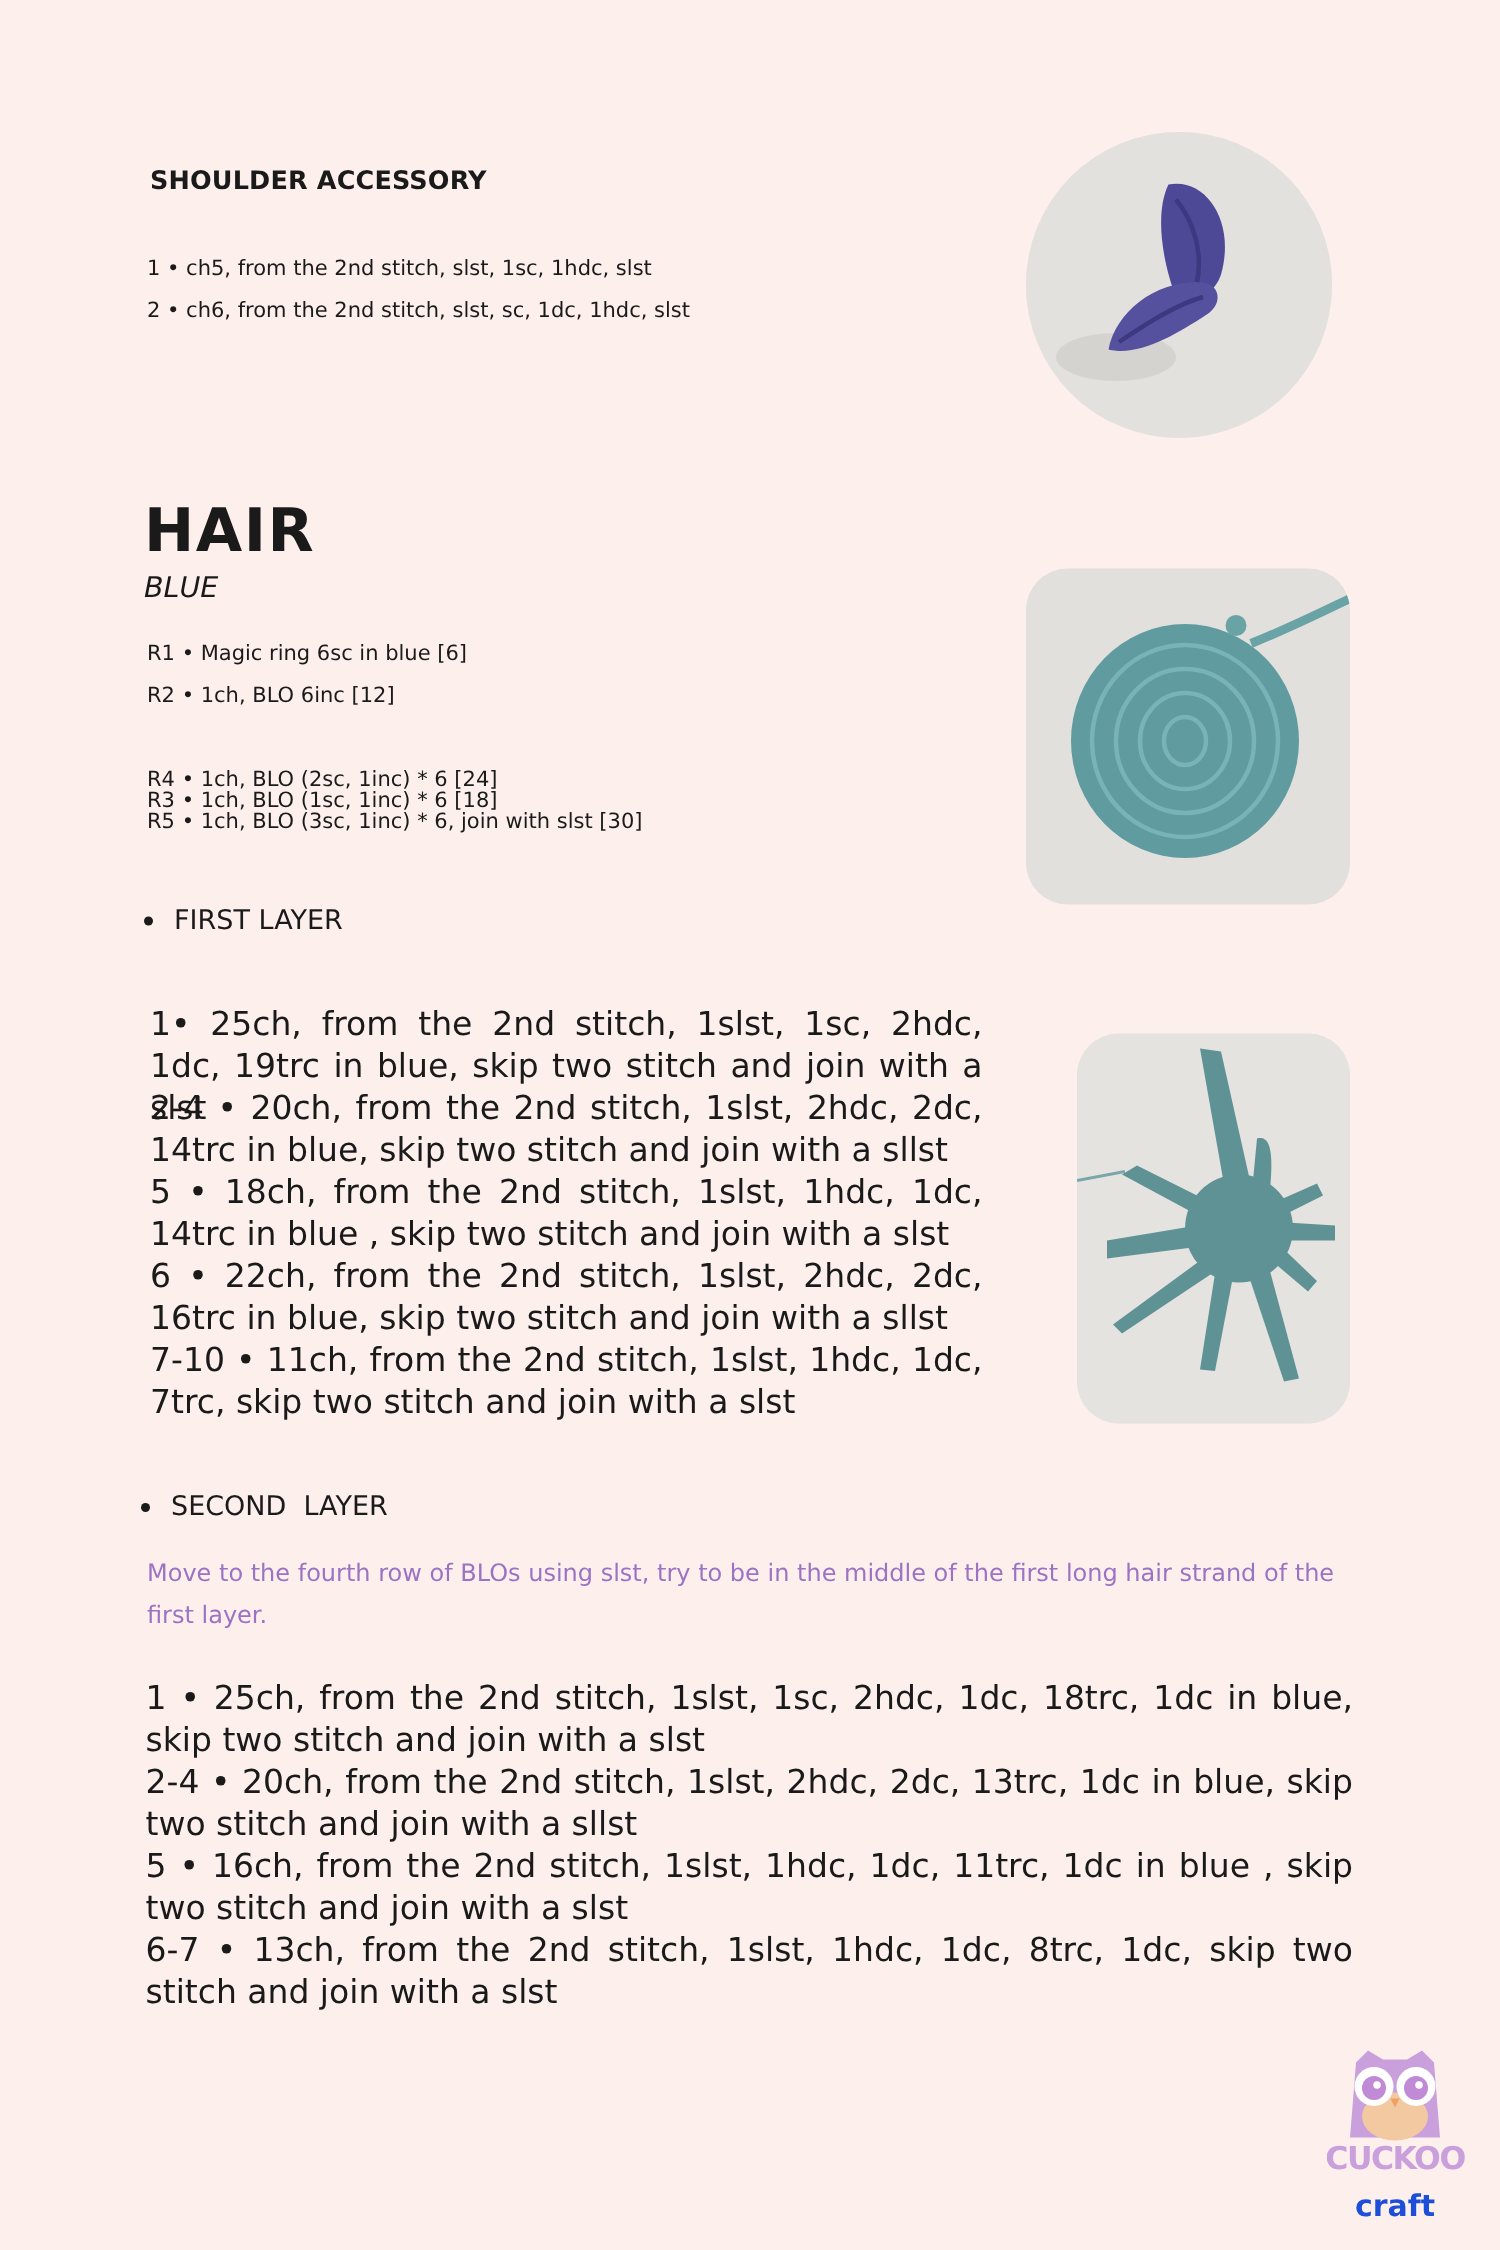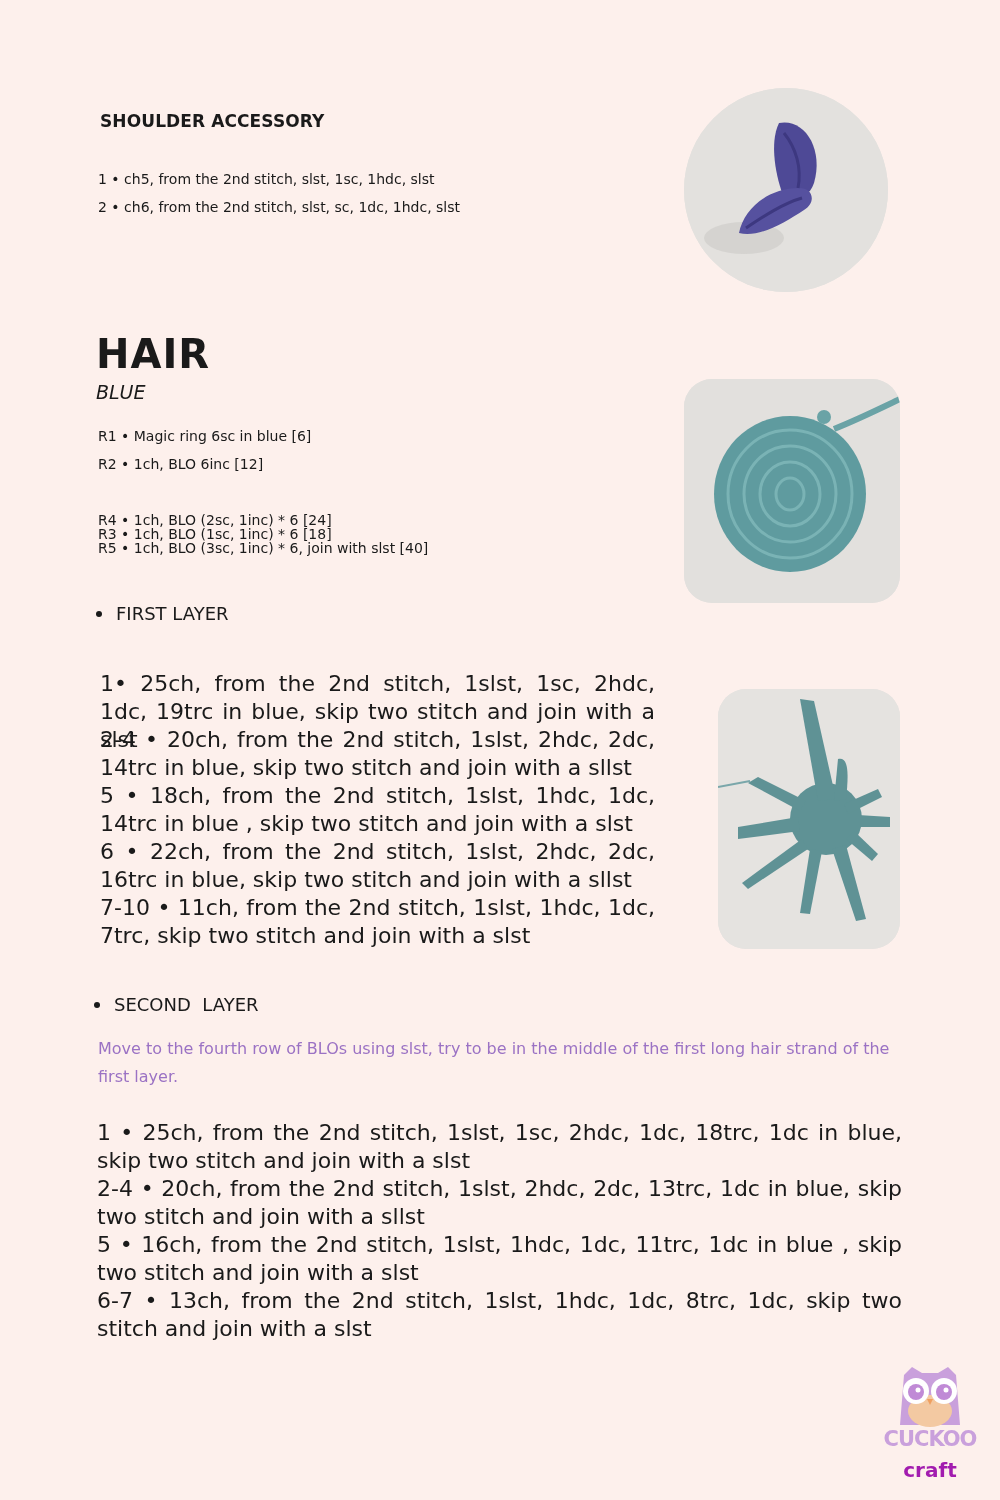--- a/index.html
+++ b/index.html
@@ -39,21 +39,21 @@
     <path d="M62 140 C80 128 100 115 118 110" stroke="#3d3880" stroke-width="3" fill="none"></path>
   </svg>
 </div>
 
 <div class="abs hair-title" style="left:96px; top:331px;">HAIR</div>
 <div class="abs hair-sub" style="left:96px; top:381px;">BLUE</div>
 <div class="abs line" style="left:98px; top:422px;">R1 • Magic ring 6sc in blue [6]</div>
 <div class="abs line" style="left:98px; top:450px;">R2 • 1ch, BLO 6inc [12]</div>
 <div class="abs line" style="left:98px; top:478px;margin-top:42px;">R3 • 1ch, BLO (1sc, 1inc) * 6 [18]</div>
 <div class="abs line" style="left:98px; top:506px;">R4 • 1ch, BLO (2sc, 1inc) * 6 [24]</div>
-<div class="abs line" style="left:98px; top:534px;">R5 • 1ch, BLO (3sc, 1inc) * 6, join with slst [40]</div>
+<div class="abs line" style="left:98px; top:534px;">R5 • 1ch, BLO (3sc, 1inc) * 6, join with slst [30]</div>
 
 <div class="photo rounded" style="left:684px; top:379px; width:216px; height:224px;">
   <svg width="216" height="224" viewBox="0 0 216 224">
     <rect width="216" height="224" fill="#e2e0dd"></rect>
     <path d="M150 50 C175 40 195 30 216 20" stroke="#6aa3a6" stroke-width="6" fill="none"></path>
     <ellipse cx="106" cy="115" rx="76" ry="78" fill="#5f9b9f"></ellipse>
     <ellipse cx="106" cy="115" rx="62" ry="64" fill="none" stroke="#7ab3b5" stroke-width="3"></ellipse>
     <ellipse cx="106" cy="115" rx="46" ry="48" fill="none" stroke="#7ab3b5" stroke-width="3"></ellipse>
     <ellipse cx="106" cy="115" rx="30" ry="32" fill="none" stroke="#7ab3b5" stroke-width="3"></ellipse>
     <ellipse cx="106" cy="115" rx="14" ry="16" fill="none" stroke="#7ab3b5" stroke-width="3"></ellipse>
@@ -110,14 +110,14 @@
     <ellipse cx="58" cy="46" rx="22" ry="16" fill="#f3c9a2"></ellipse>
     <circle cx="44" cy="26" r="13" fill="#ffffff"></circle>
     <circle cx="72" cy="26" r="13" fill="#ffffff"></circle>
     <circle cx="44" cy="27" r="8" fill="#c08ad6"></circle>
     <circle cx="72" cy="27" r="8" fill="#c08ad6"></circle>
     <circle cx="46" cy="25" r="2.5" fill="#ffffff"></circle>
     <circle cx="74" cy="25" r="2.5" fill="#ffffff"></circle>
     <path d="M55 34 L61 34 L58 40 Z" fill="#f0a060"></path>
   </svg>
   <div style="position:absolute; left:0; top:62px; width:116px; text-align:center; font-size:21px; font-weight:bold; color:#c9a0dc; letter-spacing:-1px;">CUCKOO</div>
-  <div style="position:absolute; left:0; top:93px; width:116px; text-align:center; font-size:20px; font-weight:bold; color:#a21caf;">craft</div>
+  <div style="position:absolute; left:0; top:93px; width:116px; text-align:center; font-size:20px; font-weight:bold; color:#1d4ed8;">craft</div>
 </div>
 
 </body></html>

